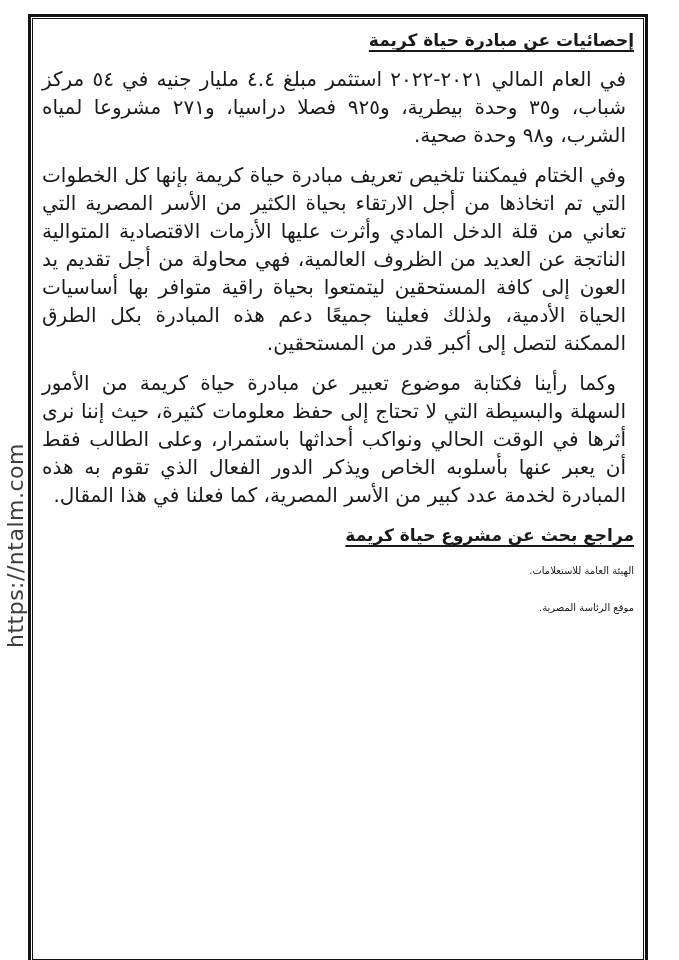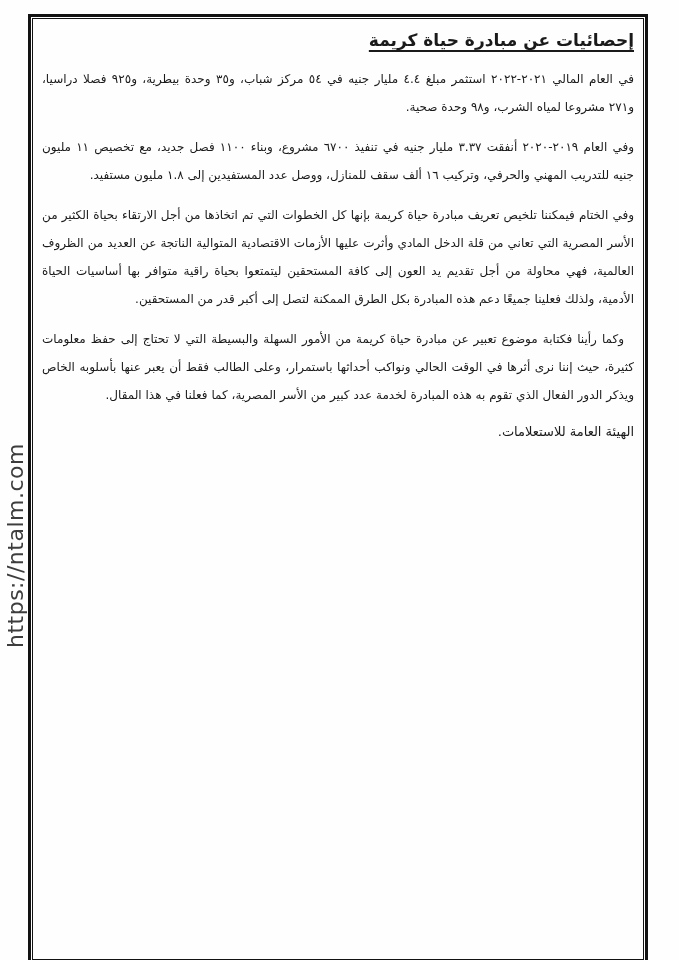--- a/index.html
+++ b/index.html
@@ -57,58 +57,59 @@
     line-height: 26px;
     margin: 2px 0 0 0;
     text-decoration: underline;
     text-decoration-thickness: 2px;
     text-underline-offset: 4px;
   }
   .heading.second {
     margin-top: 13px;
   }
   .para {
-    font-size: 12px;
+    font-size: 20px;
     line-height: 28px;
     text-align: justify;
-    margin: 12px 0 0 0;
+    margin: 12px 8px 0 0;
   }
   .para.indent {
     text-indent: 10px;
   }
   .ref-item {
-    font-size: 13px;
+    font-size: 10px;
     line-height: 28px;
     margin: 9px 0 0 0;
   }
 </style>
 </head>
 <body>
 
 <div class="page">
 
   <div class="watermark">https://ntalm.com</div>
 
   <div class="frame-outer">
     <div class="frame-inner">
       <div class="doc">
 
         <h2 class="heading">إحصائيات عن مبادرة حياة كريمة</h2>
 
         <p class="para">في العام المالي ٢٠٢١-٢٠٢٢ استثمر مبلغ ٤.٤ مليار جنيه في ٥٤ مركز شباب، و٣٥ وحدة بيطرية، و٩٢٥ فصلا دراسيا، و٢٧١ مشروعا لمياه الشرب، و٩٨ وحدة صحية.</p>
 
-        <p class="para">وفي العام ٢٠١٩-٢٠٢٠ أنفقت ٣.٣٧ مليار جنيه في تنفيذ ٦٧٠٠ مشروع، وبناء ١١٠٠ فصل جديد، مع تخصيص ١١ مليون جنيه للتدريب المهني والحرفي، وتركيب ١٦ ألف سقف للمنازل، ووصل عدد المستفيدين إلى ١.٨ مليون مستفيد.</p>
 
         <p class="para">وفي الختام فيمكننا تلخيص تعريف مبادرة حياة كريمة بإنها كل الخطوات التي تم اتخاذها من أجل الارتقاء بحياة الكثير من الأسر المصرية التي تعاني من قلة الدخل المادي وأثرت عليها الأزمات الاقتصادية المتوالية الناتجة عن العديد من الظروف العالمية، فهي محاولة من أجل تقديم يد العون إلى كافة المستحقين ليتمتعوا بحياة راقية متوافر بها أساسيات الحياة الأدمية، ولذلك فعلينا جميعًا دعم هذه المبادرة بكل الطرق الممكنة لتصل إلى أكبر قدر من المستحقين.</p>
 
         <p class="para indent">وكما رأينا فكتابة موضوع تعبير عن مبادرة حياة كريمة من الأمور السهلة والبسيطة التي لا تحتاج إلى حفظ معلومات كثيرة، حيث إننا نرى أثرها في الوقت الحالي ونواكب أحداثها باستمرار، وعلى الطالب فقط أن يعبر عنها بأسلوبه الخاص ويذكر الدور الفعال الذي تقوم به هذه المبادرة لخدمة عدد كبير من الأسر المصرية، كما فعلنا في هذا المقال.</p>
 
+        <h2 class="heading second">مراجع بحث عن مشروع حياة كريمة</h2>
 
         <p class="ref-item">الهيئة العامة للاستعلامات.</p>
 
 
+        <p class="ref-item">موقع الرئاسة المصرية.</p>
 
 
       </div>
     </div>
   </div>
 
 </div>
 
 </body></html>

